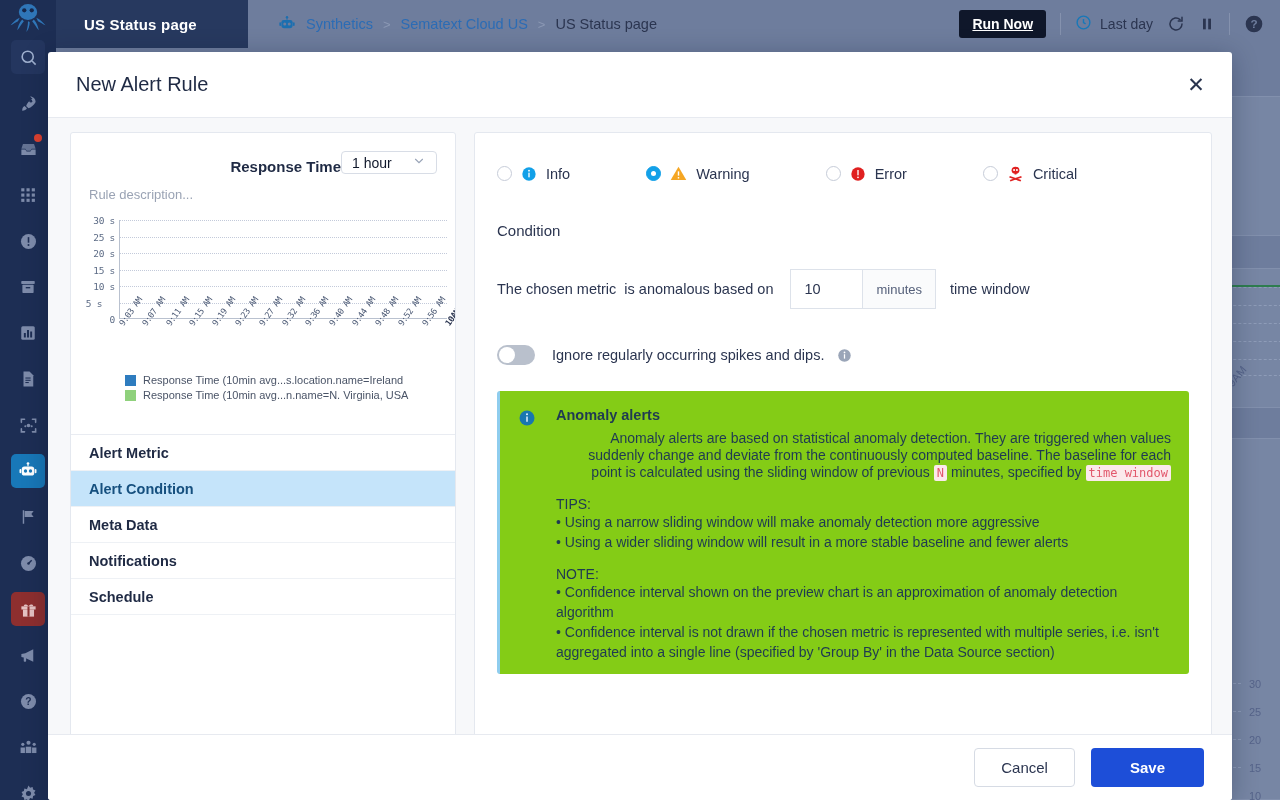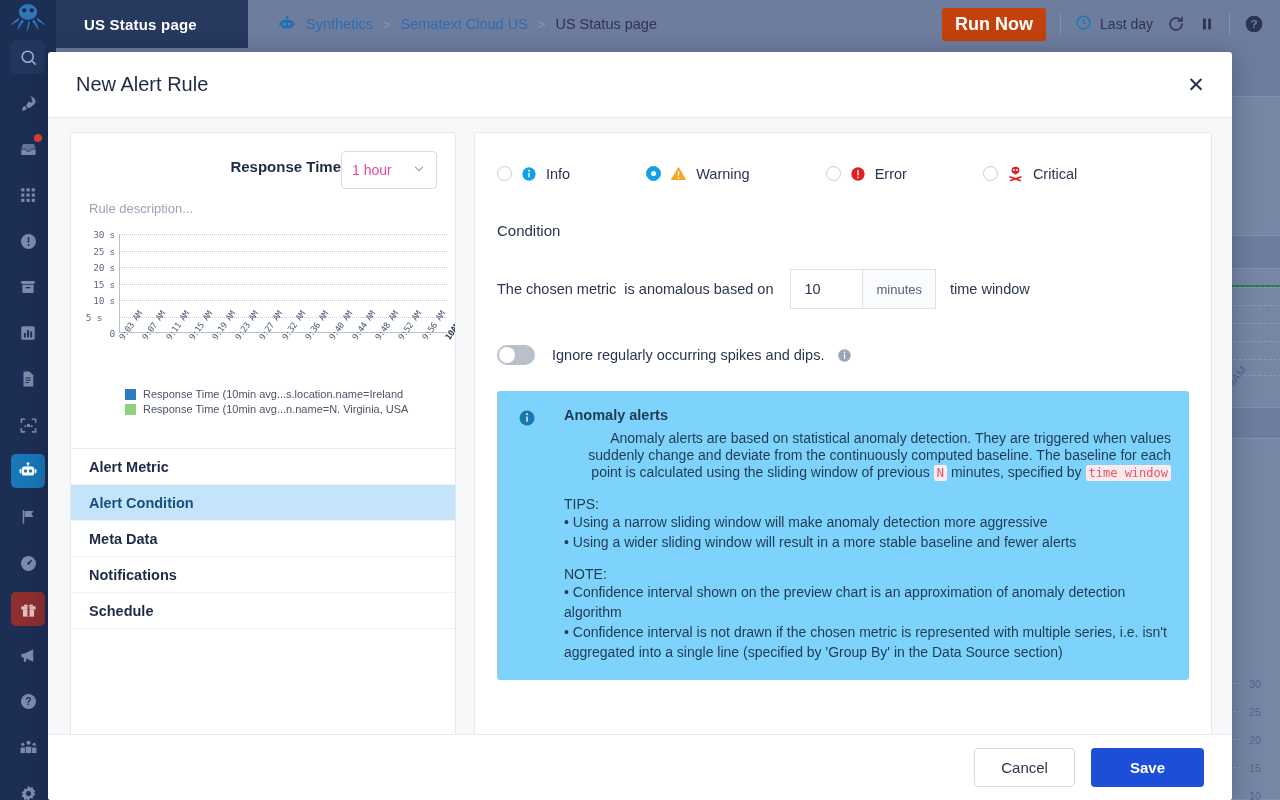--- a/index.html
+++ b/index.html
@@ -58,22 +58,22 @@
   .crumb-link { color: #2b6cb5; }
   .crumb-sep { color: #8b98b4; font-size: 13px; }
   .crumb-cur { color: #2b3550; }
   .bot-ico { color: #1c6fb0; display: flex; align-items: center; }
 
   .top-right {
     position: absolute; right: 16px; top: 0; height: 48px;
     display: flex; align-items: center; gap: 14px;
   }
   .run-now {
-    background: #c2410c; color: #fff; font-size: 18px; font-weight: bold;
-    padding: 6px 13px; border-radius: 3px;
+    background: #0f172a; color: #fff; font-size: 14px; font-weight: bold;
+    padding: 6px 13px; border-radius: 3px; text-decoration: underline;
   }
   .vdiv { width: 1px; height: 22px; background: #8592ae; }
   .lastday { display: flex; align-items: center; gap: 8px; color: #2b3550; font-size: 14px; }
   .ico-btn { color: #2b3550; display: flex; align-items: center; }
 
   
   .bg-canvas {
     position: absolute; left: 56px; top: 48px; right: 0; bottom: 0;
     background: #6e7d9d; overflow: hidden;
   }
@@ -123,23 +123,23 @@
   .left-col {
     width: 386px; flex: none; background: #fff;
     border: 1px solid #e4e8ef; border-radius: 3px;
     display: flex; flex-direction: column; overflow: hidden;
     height: 605px;
   }
   .lc-head { padding: 18px 18px 0 18px; }
   .lc-row1 { display: flex; align-items: flex-start; justify-content: flex-end; }
   .lc-name { font-size: 15px; font-weight: bold; color: #1f2a44; padding-top: 7px; }
   .lc-select {
-    width: 96px; height: 38px; border: 1px solid #d8dde6; border-radius: 4px;
+    width: 96px; height: 23px; border: 1px solid #d8dde6; border-radius: 4px;
     display: flex; align-items: center; justify-content: space-between;
-    padding: 0 10px; font-size: 14px; color: #ec4899; background: #fff; cursor: pointer;
+    padding: 0 10px; font-size: 14px; color: #0f172a; background: #fff; cursor: pointer;
   }
   .chev { color: #9aa5b8; }
   .lc-desc { font-size: 13px; color: #9aa3b4; margin-top: 12px; }
 
   
   .chart-wrap { position: relative; margin: 14px 4px 0 2px; height: 200px; }
   .y-lab {
     position: absolute; right: 100%; white-space: nowrap;
     font-size: 9.5px; color: #5c6b85; transform: translateY(-50%);
     font-family: "DejaVu Sans Mono", monospace; letter-spacing: -0.3px;
@@ -210,23 +210,23 @@
     width: 38px; height: 20px; border-radius: 11px; background: #b9c0cc;
     position: relative; flex: none; cursor: pointer;
   }
   .toggle::after {
     content: ""; position: absolute; left: 2px; top: 2px;
     width: 16px; height: 16px; border-radius: 50%; background: #fff;
   }
   .toggle-lab { font-size: 14.5px; color: #2b3550; }
 
   .info-box {
-    margin-top: 26px; background: #7dd3fc; border-left: 3px solid #8fcdee;
-    border-radius: 3px; padding: 16px 18px 18px 18px;
-    display: flex; gap: 28px;
+    margin-top: 26px; background: #84cc16; border-left: 3px solid #8fcdee;
+    border-radius: 3px; padding: 16px 18px 12px 18px;
+    display: flex; gap: 20px;
   }
   .info-ico { flex: none; padding-top: 2px; }
   .info-content { flex: 1 1 auto; }
   .info-title { font-size: 14.5px; font-weight: bold; color: #1f3a52; margin-bottom: 7px; }
   .info-p { font-size: 14px; color: #1f3a52; line-height: 17px; text-align: right; }
   code.kw {
     font-family: "DejaVu Sans Mono", monospace; font-size: 12px;
     color: #e2586c; background: #fbe9ec; padding: 1px 3px; border-radius: 2px;
   }
   .info-gap { height: 14px; }

